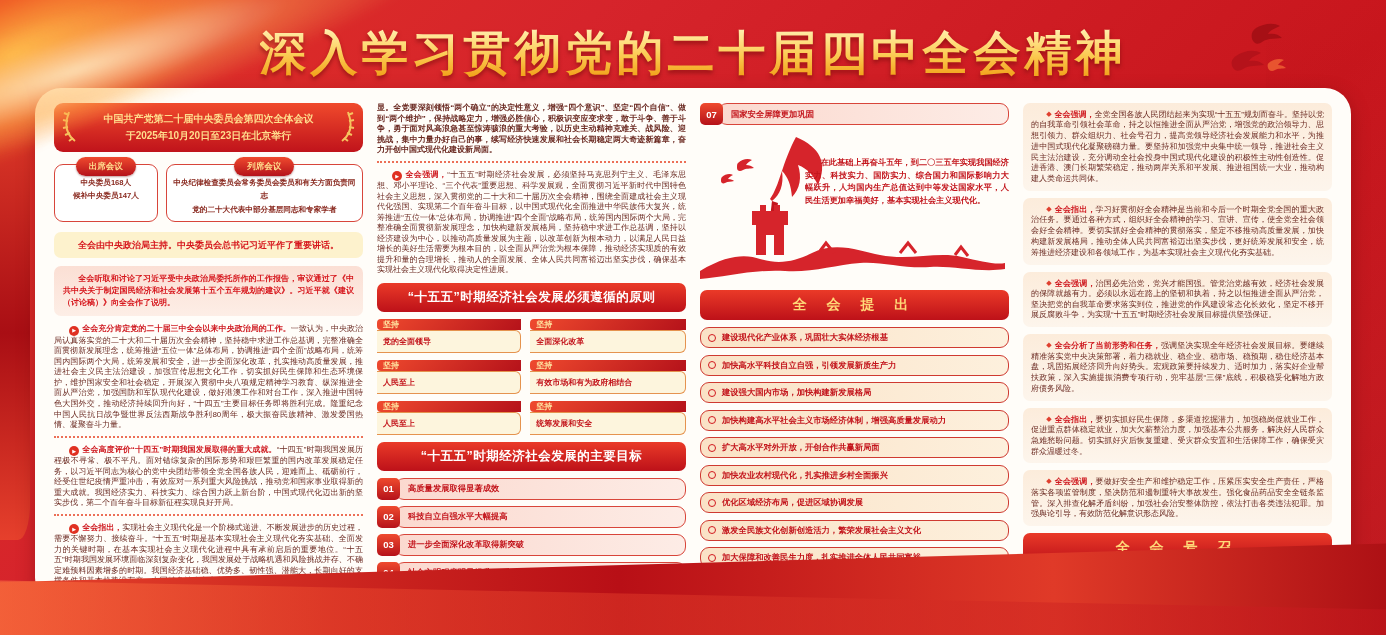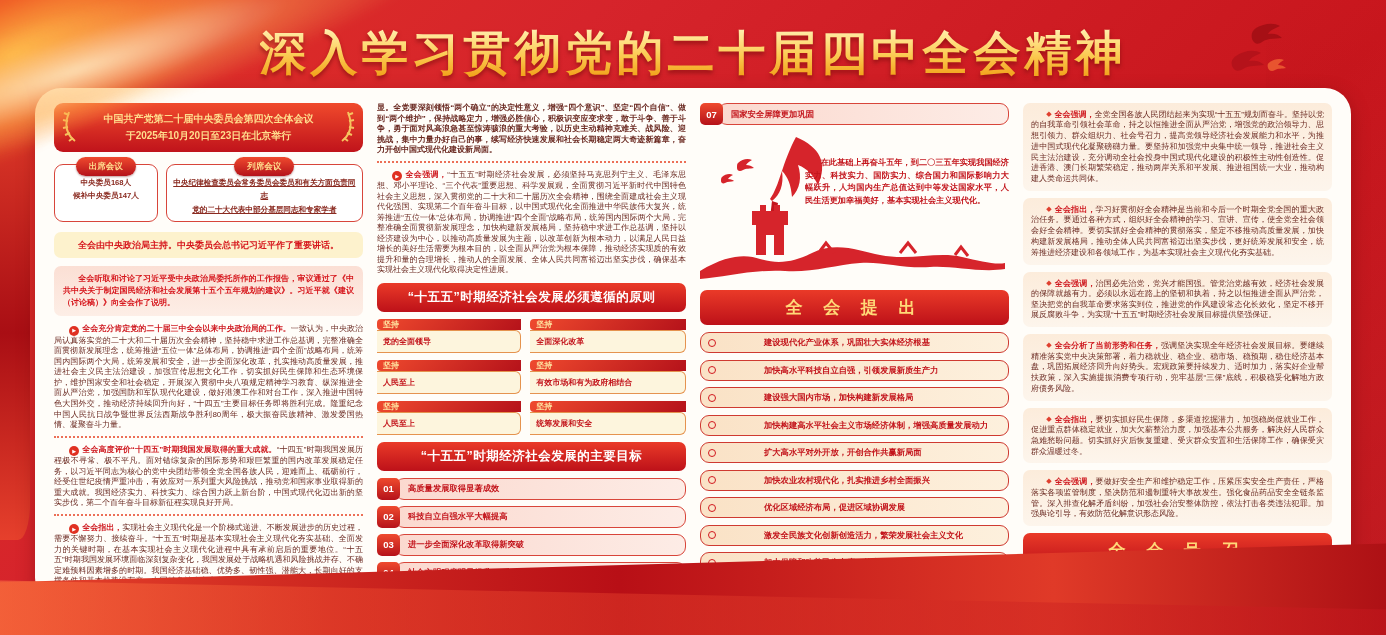--- a/index.html
+++ b/index.html
@@ -51,33 +51,33 @@
   
   .meeting-box{position:relative;background:linear-gradient(180deg,#f04a2c,#c0131b);border-radius:9px;
     color:#ffdd8d;font-weight:700;font-size:10px;line-height:1.65;text-align:center;padding:8px 26px;margin-bottom:12px;}
   .laurel{position:absolute;top:6px;}
   .laurel.left{left:7px;}
   .laurel.right{right:7px;transform:scaleX(-1);}
   .attend-row{display:flex;gap:8px;margin-bottom:10px;}
   .attend-box{position:relative;background:#fff;border:1.5px solid #d8453a;border-radius:9px;
     padding:11px 4px 5px 4px;text-align:center;font-size:7.6px;font-weight:700;color:#8a2a20;line-height:1.75;}
   .attend-box.small{flex:1;}
-  .attend-box.big{flex:2;text-decoration:underline;}
+  .attend-box.big{flex:2;}
   .pill{position:absolute;top:-8px;left:50%;transform:translateX(-50%);
     background:linear-gradient(180deg,#ef4a2e,#b5121a);color:#ffdd8d;font-weight:700;font-size:8.5px;
     padding:2px 13px;border-radius:10px;white-space:nowrap;box-shadow:0 1px 2px rgba(100,10,8,.4);}
   .host-box{background:#fdf2cd;border-radius:7px;color:#d6161c;font-weight:700;font-size:9px;
     text-align:center;padding:7px 4px;margin-bottom:8px;line-height:1.4;}
   .report-box{background:linear-gradient(180deg,#fbdfd4,#fdeee6);border-radius:7px;color:#d6161c;
     font-size:8px;line-height:1.5;padding:7px 9px;margin-bottom:8px;text-indent:1.9em;text-align:justify;font-weight:600;}
 
   
   .banner{background:linear-gradient(180deg,#ea3a28,#bd1119);border-radius:7px;text-align:center;
     font-weight:800;color:#fff;font-size:12.5px;padding:6px 2px;margin:7px 0;letter-spacing:.5px;}
-  .banner.gold{color:#ffd978;letter-spacing:8px;font-size:17px;}
+  .banner.gold{color:#ffd978;letter-spacing:8px;font-size:14px;}
 
   
   .pr-grid{display:grid;grid-template-columns:1fr 1.08fr;gap:7px 9px;margin-bottom:4px;}
   .pr-row{display:flex;align-items:stretch;flex-direction:column;}
   .jc-pill{background:linear-gradient(135deg,#ef4a2e,#b5121a);color:#ffe3a0;font-weight:700;font-size:8px;
     display:flex;align-items:center;padding:0 6px;border-radius:4px 0 0 4px;z-index:1;}
   .pr-box{flex:1;background:#fdf5dd;border:1px solid #e5934f;border-left:0;border-radius:0 6px 6px 0;
     display:flex;align-items:center;padding:4px 6px;color:#c3151c;font-weight:700;font-size:8px;min-height:13px;}
 
   
@@ -88,21 +88,21 @@
     border-radius:9px;margin-left:-5px;display:flex;align-items:center;padding:4px 8px 4px 12px;
     color:#c3151c;font-weight:700;font-size:8.3px;min-height:12px;}
 
   
   .illus{position:relative;height:152px;margin:4px 0 2px 0;}
   .illus svg{position:absolute;left:0;bottom:0;}
   .vision{position:absolute;right:0;top:26px;width:66%;font-size:8.2px;line-height:1.55;color:#c3151c;
     font-weight:600;text-align:justify;text-indent:1.9em;}
   .prop-row{display:flex;align-items:center;background:linear-gradient(90deg,#fae2c6,#fdf0dd);
     border:1px solid #cf3a31;border-radius:9px;padding:4px 7px;margin-bottom:6.5px;
-    color:#c3151c;font-weight:700;font-size:8.3px;gap:42px;}
+    color:#c3151c;font-weight:700;font-size:8.3px;}
   .ring{width:6px;height:6px;border:1.8px solid #d21a20;border-radius:50%;margin-right:6px;flex:none;}
 
   
   .c4-box{background:linear-gradient(180deg,#fcecdb,#fdf5ec);border-radius:7px;padding:6px 8px;
     margin-bottom:7px;font-size:8px;line-height:1.35;color:#6b2a22;text-align:justify;text-indent:1.9em;}
   .c4-box .lead{color:#cf1a20;font-weight:700;}
   .diamond{color:#e0402f;font-size:7px;margin-right:3px;vertical-align:.5px;}
   .call-box{background:linear-gradient(180deg,#fbdfd4,#fdeee6);border-radius:7px;padding:8px 10px;
     font-size:8.3px;line-height:1.55;color:#d6161c;font-weight:700;text-align:justify;text-indent:1.9em;}
 </style>

